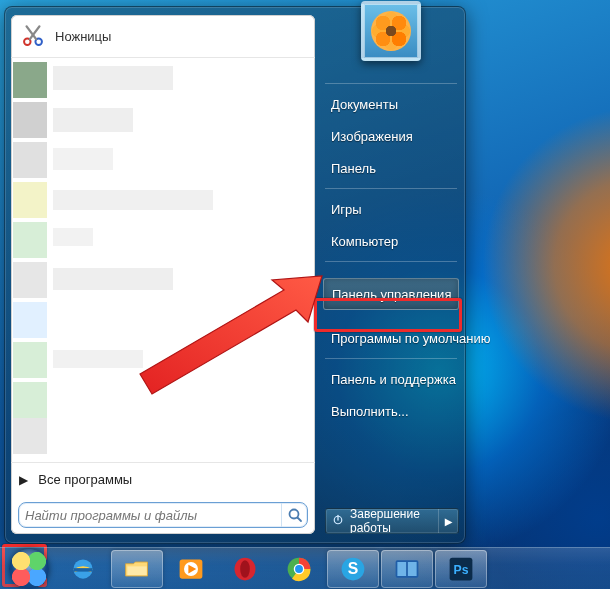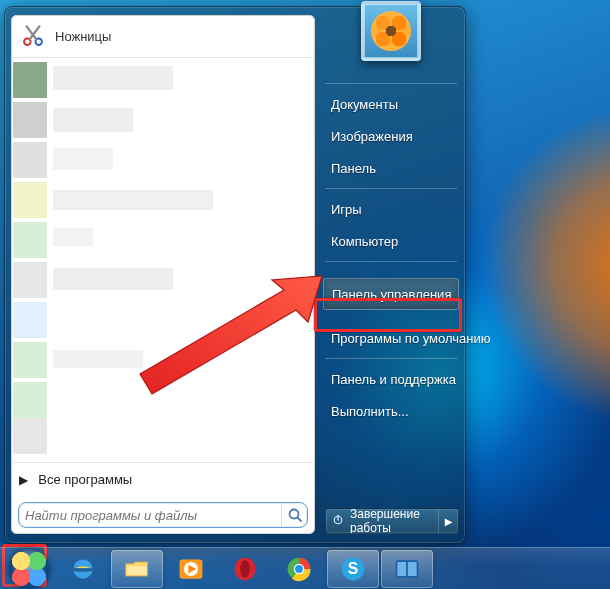--- a/index.html
+++ b/index.html
@@ -412,15 +412,23 @@
     </div>
     <div class="task-item active">
       <span class="ico">
         <svg viewBox="0 0 32 32">
           <rect x="3" y="6" width="26" height="20" rx="2" fill="#1f5ea8"></rect>
           <rect x="5" y="8" width="10" height="16" fill="#6fb4e8"></rect>
           <rect x="17" y="8" width="10" height="16" fill="#6fb4e8"></rect>
         </svg>
       </span>
     </div>
+    <div class="task-item active">
+      <span class="ico">
+        <svg viewBox="0 0 32 32">
+          <rect x="3" y="3" width="26" height="26" rx="3" fill="#0b2b4a"></rect>
+          <text x="16" y="22" text-anchor="middle" font-size="14" font-weight="bold" fill="#3bb0ff" font-family="Arial">Ps</text>
+        </svg>
+      </span>
+    </div>
   </div>
 
 </div>
 
 </body></html>

